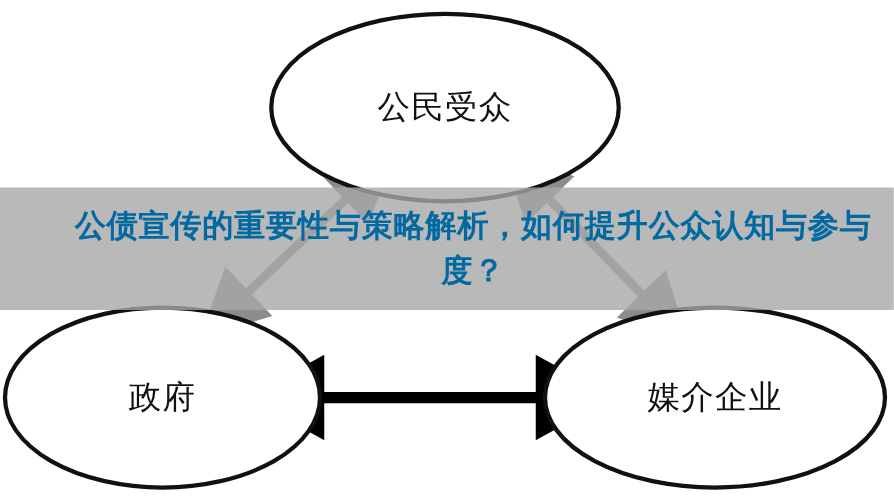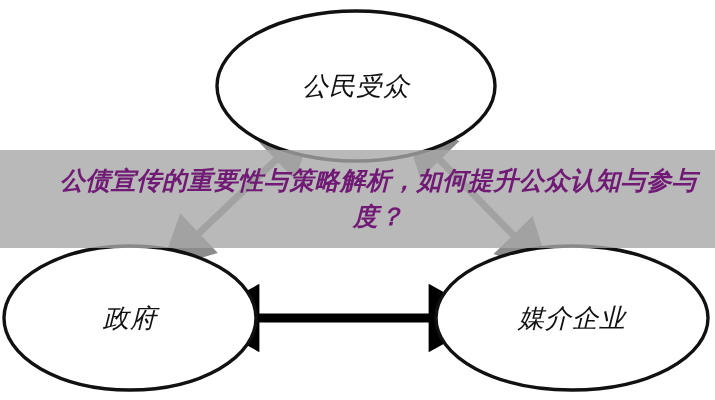--- a/index.html
+++ b/index.html
@@ -11,21 +11,20 @@
     width: 715px;
     height: 400px;
     font-family: "Liberation Sans", sans-serif;
     overflow: hidden;
   }
   #stage {
     position: relative;
     width: 715px;
     height: 400px;
     background: #ffffff;
-    font-style: italic;
   }
   #diagram-svg {
     position: absolute;
     left: 0;
     top: 0;
     width: 715px;
     height: 400px;
     display: block;
   }
   .node-label {
@@ -46,21 +45,21 @@
     justify-content: center;
     box-sizing: border-box;
   }
   #overlay-text {
     width: 640px;
     text-align: center;
     font-family: "DejaVu Sans", "Liberation Sans", sans-serif;
     font-weight: bold;
     font-size: 25px;
     line-height: 36px;
-    color: #701a75;
+    color: #0369a1;
     letter-spacing: 0.5px;
     margin-left: 42px;
     -webkit-font-smoothing: none;
   }
 </style>
 </head>
 <body>
 
 <div id="stage">
 

